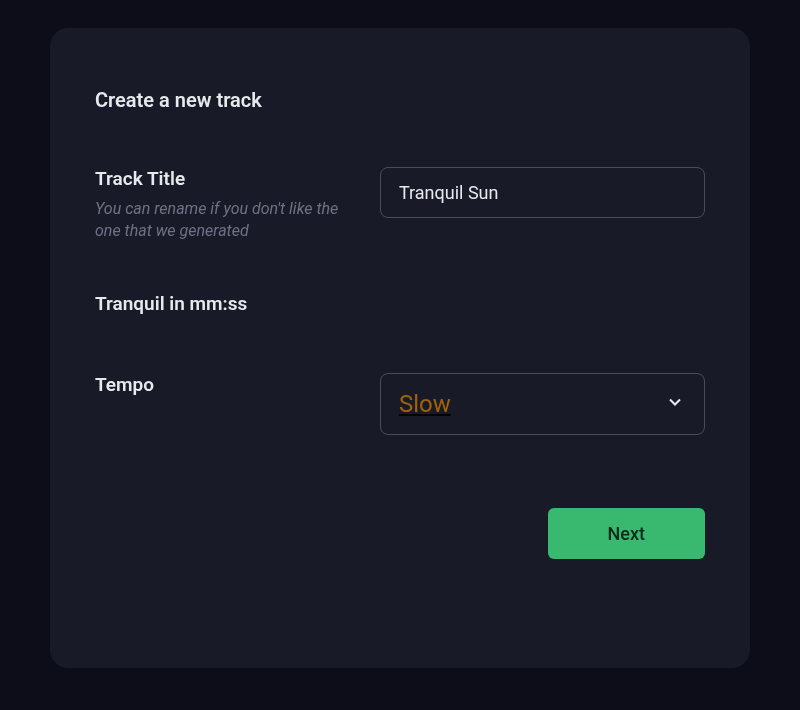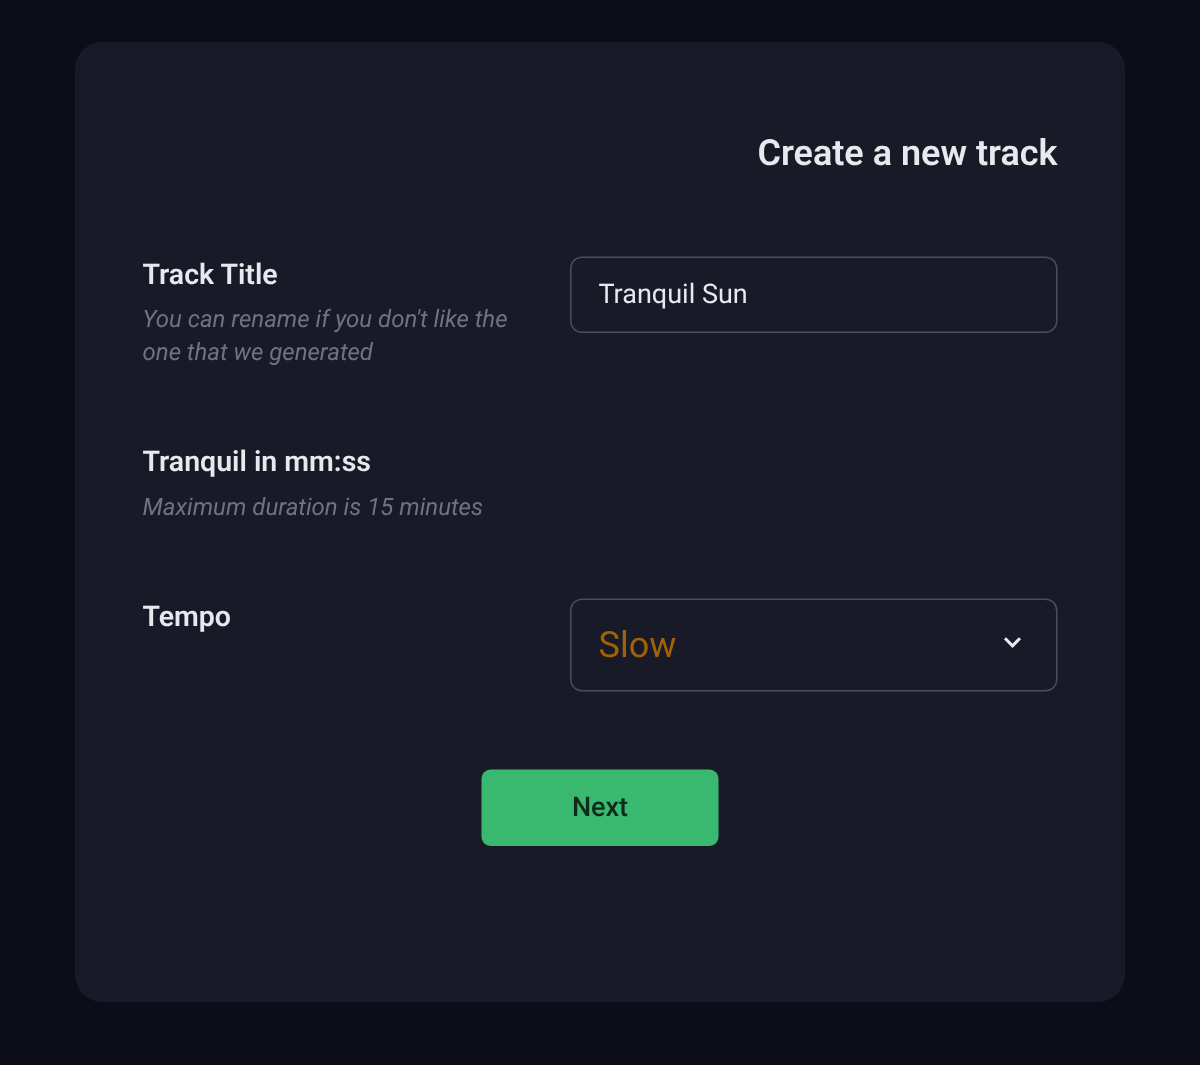--- a/index.html
+++ b/index.html
@@ -16,51 +16,52 @@
     }
     .modal {
       background-color: #181a27;
       border-radius: 18px;
       padding: 60px 45px 45px 45px;
       width: 100%;
       height: 640px;
     }
     .modal-title {
       color: #e8e9ed;
-      font-size: 24px;
+      font-size: 20px;
       font-weight: 600;
-      text-align: right;
+      text-align: left;
       margin-bottom: 55px;
     }
     .form-row {
       display: flex;
       align-items: flex-start;
       margin-bottom: 50px;
     }
     .form-row.tempo {
-      margin-bottom: 52px;
+      margin-bottom: 73px;
     }
     .label-col {
       width: 285px;
       padding-right: 30px;
     }
     .label-title {
       color: #e8e9ed;
       font-size: 19px;
       font-weight: 600;
       margin-bottom: 8px;
     }
     .label-desc {
       color: #6f7284;
       font-size: 16px;
       line-height: 1.38;
       font-style: italic;
     }
     .input-col {
       flex: 1;
+      text-decoration: underline;
     }
     .text-input {
       width: 100%;
       background-color: transparent;
       border: 1px solid #4a4c5c;
       border-radius: 8px;
       padding: 14px 18px;
       color: #e8e9ed;
       font-size: 18px;
       font-family: inherit;
@@ -97,21 +98,21 @@
     }
     .chevron svg {
       width: 20px;
       height: 20px;
       stroke: #e8e9ed;
       stroke-width: 2.5;
       fill: none;
     }
     .button-row {
       display: flex;
-      justify-content: center;
+      justify-content: flex-end;
     }
     .next-button {
       background-color: #39b870;
       color: #0e2a1a;
       border: none;
       border-radius: 6px;
       padding: 15px 60px;
       font-size: 18px;
       font-weight: 500;
       font-family: inherit;
@@ -130,21 +131,20 @@
       <div class="label-desc">You can rename if you don't like the one that we generated</div>
     </div>
     <div class="input-col">
       <input type="text" class="text-input" value="Tranquil Sun" style="">
     </div>
   </div>
 
   <div class="form-row">
     <div class="label-col">
       <div class="label-title">Tranquil in mm:ss</div>
-      <div class="label-desc">Maximum duration is 15 minutes</div>
     </div>
   </div>
 
   <div class="form-row tempo">
     <div class="label-col">
       <div class="label-title">Tempo</div>
     </div>
     <div class="input-col">
       <div class="select-wrapper">
         <div class="select-input">Slow</div>

